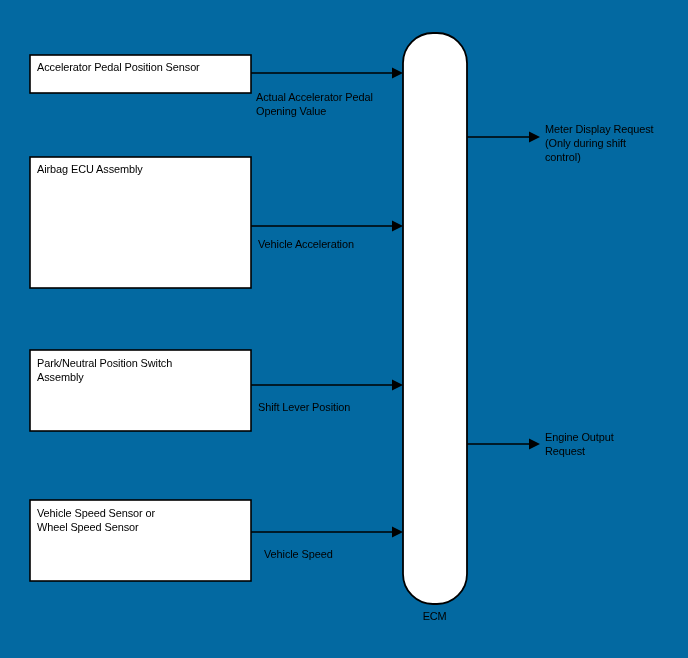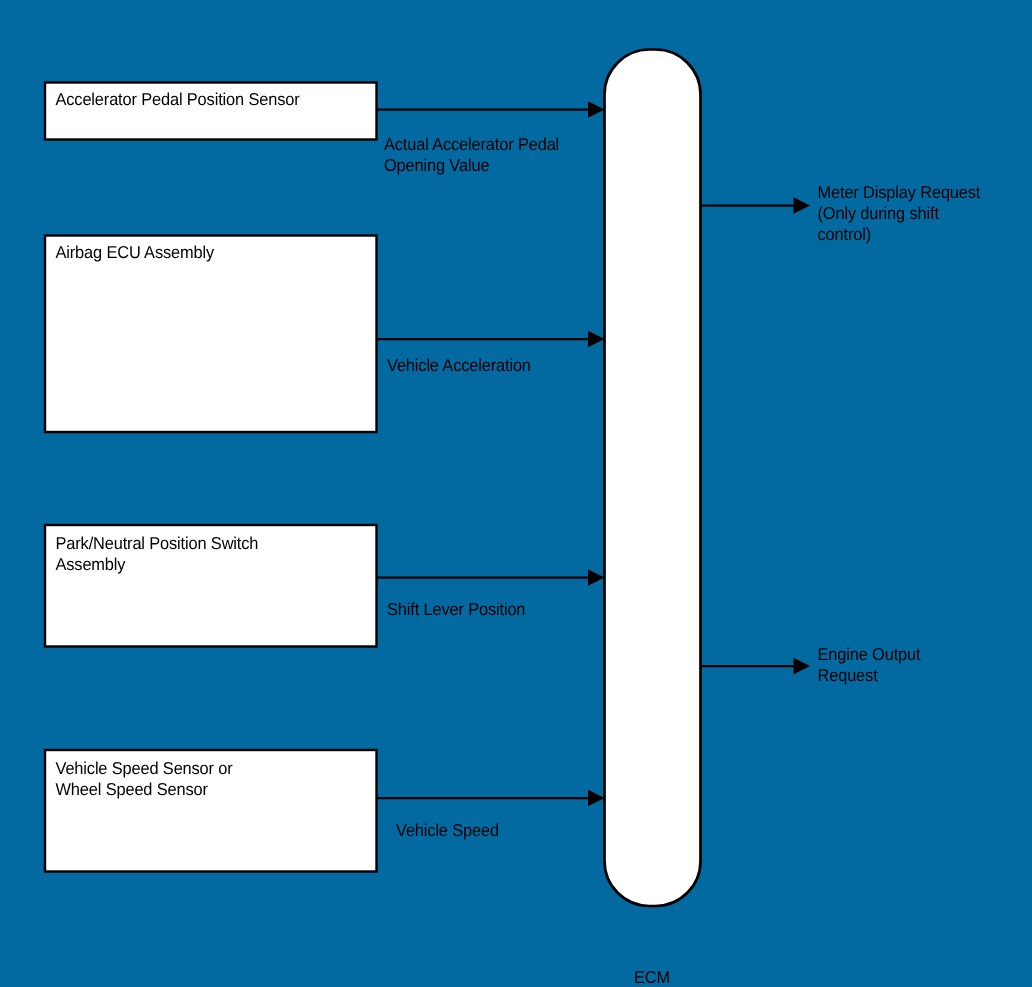--- a/index.html
+++ b/index.html
@@ -126,15 +126,15 @@
 
   <div class="lbl" style="left:264px; top:547px;">Vehicle Speed</div>
 
   <div class="lbl" style="left:545px; top:122px;">Meter Display Request
 (Only during shift
 control)</div>
 
   <div class="lbl" style="left:545px; top:430px;">Engine Output
 Request</div>
 
-  <div class="lbl center" style="left:434px; top:609px;margin-top:36px;">ECM</div>
+  <div class="lbl center" style="left:434px; top:609px;">ECM</div>
 
 </div>
 
 </body></html>

